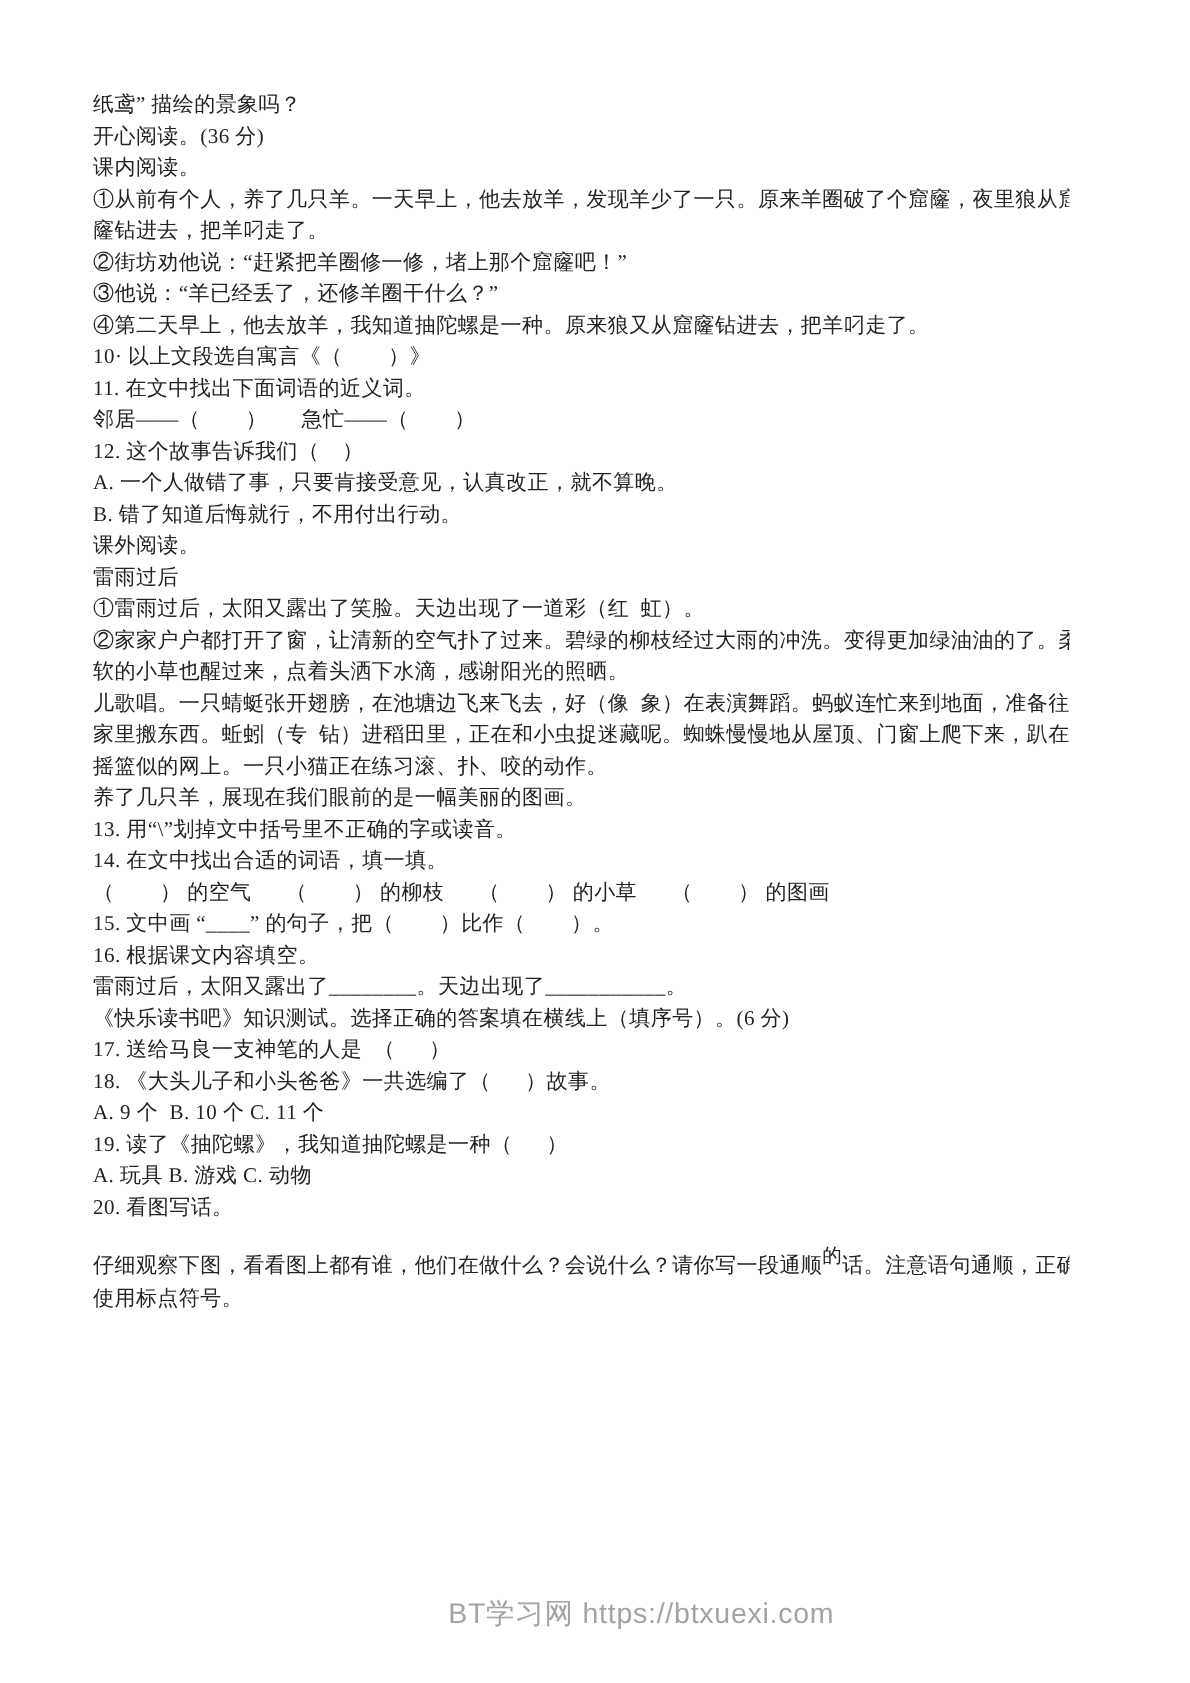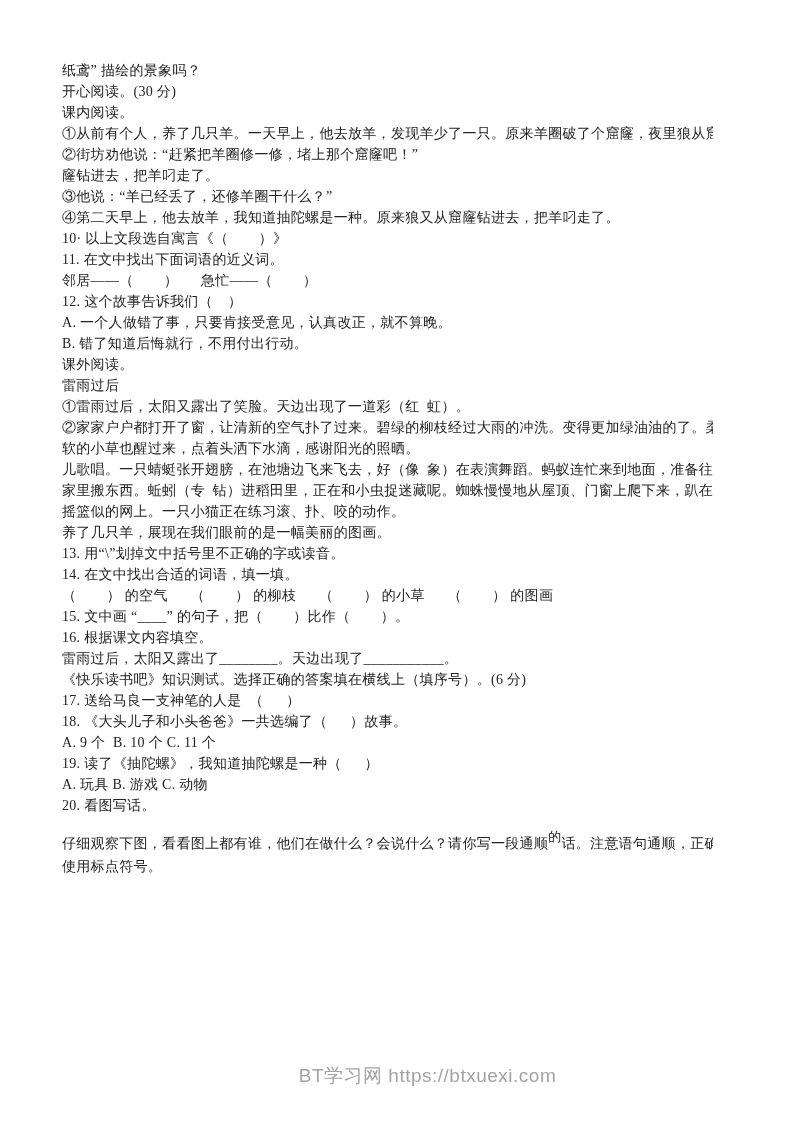--- a/index.html
+++ b/index.html
@@ -58,25 +58,25 @@
     letter-spacing: 0.5px;
     padding-left: 31px;
   }
 </style>
 </head>
 <body>
 
 <div id="page">
   <div class="content">
     <p class="ln">纸鸢” 描绘的景象吗？</p>
-    <p class="ln">开心阅读。(30 分)</p>
+    <p class="ln">开心阅读。(36 分)</p>
     <p class="ln">课内阅读。</p>
     <p class="ln">①从前有个人，养了几只羊。一天早上，他去放羊，发现羊少了一只。原来羊圈破了个窟窿，夜里狼从窟</p>
+    <p class="ln">窿钻进去，把羊叼走了。</p>
     <p class="ln">②街坊劝他说：“赶紧把羊圈修一修，堵上那个窟窿吧！”</p>
-    <p class="ln">窿钻进去，把羊叼走了。</p>
     <p class="ln">③他说：“羊已经丢了，还修羊圈干什么？”</p>
     <p class="ln">④第二天早上，他去放羊，我知道抽陀螺是一种。原来狼又从窟窿钻进去，把羊叼走了。</p>
     <p class="ln">10· 以上文段选自寓言《（        ）》</p>
     <p class="ln">11. 在文中找出下面词语的近义词。</p>
     <p class="ln">邻居——（        ）      急忙——（        ）</p>
     <p class="ln">12. 这个故事告诉我们（    ）</p>
     <p class="ln">A. 一个人做错了事，只要肯接受意见，认真改正，就不算晚。</p>
     <p class="ln">B. 错了知道后悔就行，不用付出行动。</p>
     <p class="ln">课外阅读。</p>
     <p class="ln">雷雨过后</p>

